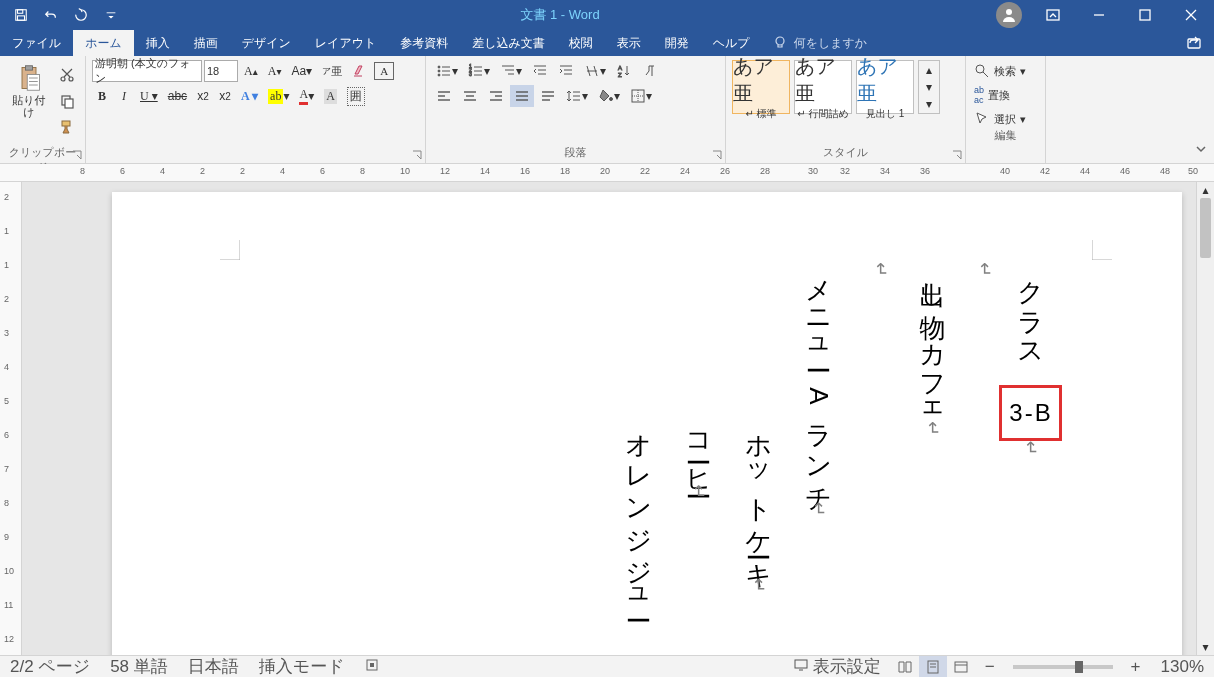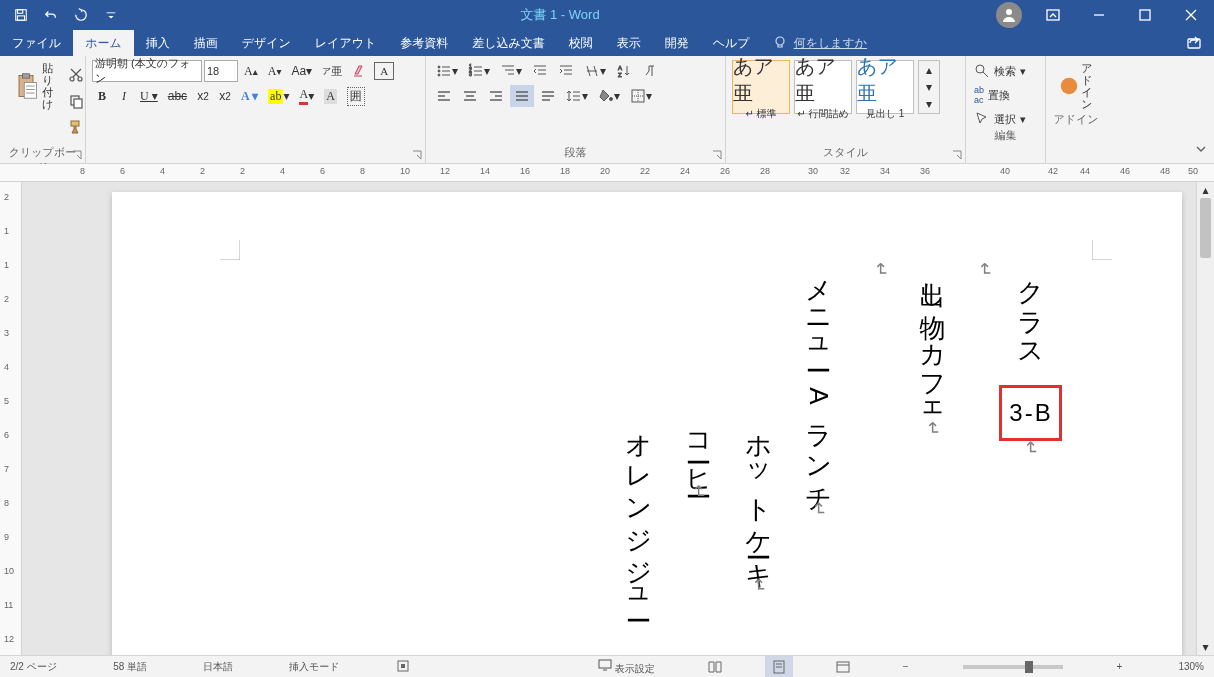--- a/index.html
+++ b/index.html
@@ -12,40 +12,40 @@
 .titlebar .qat-btn svg { width: 14px; height: 14px; }
 .titlebar .title { flex: 1; text-align: center; font-size: 13px; }
 .titlebar .winbtns { display: flex; align-items: center; }
 .titlebar .winbtns .wb { width: 46px; height: 30px; display: flex; align-items: center; justify-content: center; cursor: pointer; }
 .titlebar .user { width: 26px; height: 26px; border-radius: 50%; background: #8a8a8a; display: flex; align-items: center; justify-content: center; margin-right: 8px; }
 
 
 .tabs { height: 26px; background: #2b579a; color: #fff; display: flex; align-items: stretch; }
 .tabs .tab { padding: 0 12px; display: flex; align-items: center; font-size: 12px; cursor: pointer; }
 .tabs .tab.active { background: #f3f3f3; color: #2b579a; }
-.tabs .tellme { display: flex; align-items: center; gap: 6px; padding: 0 10px; color: #cdd9ec; text-decoration: underline; }
+.tabs .tellme { display: flex; align-items: center; gap: 6px; padding: 0 10px; color: #cdd9ec; }
 .tabs .spacer { flex: 1; }
 .tabs .share { width: 40px; display: flex; align-items: center; justify-content: center; }
 
 
 .ribbon { height: 108px; background: #f3f3f3; border-bottom: 1px solid #d4d4d4; display: flex; position: relative; }
 .group { border-right: 1px solid #d4d4d4; display: flex; flex-direction: column; position: relative; padding: 4px 6px 0 6px; }
 .group .rows { flex: 1; display: flex; flex-direction: column; gap: 3px; }
 .group .row { display: flex; align-items: center; gap: 2px; }
 .group .label { height: 18px; font-size: 11px; color: #666; text-align: center; }
 .dlaunch { position: absolute; right: 2px; bottom: 2px; width: 12px; height: 12px; cursor: pointer; }
 .btn { min-width: 20px; height: 22px; display: flex; align-items: center; justify-content: center; padding: 0 3px; cursor: pointer; border: 1px solid transparent; }
 .sel { height: 22px; border: 1px solid #ababab; background: #fff; font-size: 11px; padding: 0 2px; display: flex; align-items: center; }
 .styles-gal { display: flex; gap: 4px; }
 .style-item { width: 58px; height: 54px; border: 1px solid #c0c0c0; background: #fff; display: flex; flex-direction: column; align-items: center; justify-content: center; font-size: 10px; cursor: pointer; }
 .style-item .preview { font-family: "Yu Mincho", serif; font-size: 20px; }
 .style-item.sel-style { border-color: #f0b560; background: #fdeed8; }
 .edit-col { display: flex; flex-direction: column; gap: 4px; padding-top: 2px; }
 .edit-item { display: flex; align-items: center; gap: 4px; font-size: 11px; cursor: pointer; padding: 1px 2px; }
-.big-btn { display: flex; flex-direction: row; align-items: center; justify-content: center; padding: 2px 6px; cursor: pointer; }
+.big-btn { display: flex; flex-direction: column; align-items: center; justify-content: center; padding: 2px 6px; cursor: pointer; }
 .big-btn .ic { width: 32px; height: 32px; display: flex; align-items: center; justify-content: center; }
 .big-btn .lbl { font-size: 11px; text-align: center; line-height: 1.1; }
 .collapse-chevron { position: absolute; right: 6px; bottom: 4px; cursor: pointer; }
 
 
 .ruler-h { height: 18px; background: #f9f9f9; border-bottom: 1px solid #d4d4d4; position: relative; overflow: hidden; font-size: 9px; color: #666; }
 .ruler-h .scale { position: absolute; left: 80px; right: 0; top: 0; height: 100%; display: flex; }
 .ruler-h .tick { position: absolute; top: 2px; }
 .ruler-v { width: 22px; background: #f9f9f9; border-right: 1px solid #d4d4d4; position: relative; font-size: 9px; color: #666; }
 .ruler-v .vtick { position: absolute; left: 4px; }
@@ -60,21 +60,21 @@
 .page .corner { position: absolute; width: 20px; height: 20px; }
 .corner svg { width: 20px; height: 20px; stroke: #b0b0b0; fill: none; }
 
 
 .vtext { position: absolute; writing-mode: vertical-rl; font-family: "Yu Mincho", "游明朝", serif; font-size: 26px; color: #000; line-height: 1.9; letter-spacing: 2px; }
 .para-mark { color: #808080; font-size: 18px; }
 .highlight-box { border: 3px solid #e03030; padding: 2px 4px; display: inline-block; }
 .tcy { text-combine-upright: all; font-size: 24px; }
 
 
-.statusbar { position: absolute; left: 0; right: 0; bottom: 0; height: 22px; background: #f3f3f3; border-top: 1px solid #d4d4d4; display: flex; align-items: center; font-size: 10px; color: #555; gap: 36px; }
+.statusbar { position: absolute; left: 0; right: 0; bottom: 0; height: 22px; background: #f3f3f3; border-top: 1px solid #d4d4d4; display: flex; align-items: center; font-size: 17px; color: #555; }
 .statusbar .sitem { padding: 0 10px; cursor: pointer; }
 .statusbar .spacer { flex: 1; }
 .statusbar .viewbtn { width: 28px; height: 22px; display: flex; align-items: center; justify-content: center; cursor: pointer; }
 .statusbar .viewbtn.active { background: #d0d8e8; }
 .zoom-slider { width: 100px; height: 4px; background: #c8c8c8; position: relative; margin: 0 8px; }
 .zoom-slider .zthumb { position: absolute; top: -4px; left: 62px; width: 8px; height: 12px; background: #666; }
 
 svg.ic16 { width: 16px; height: 16px; }
 </style>
 </head>
@@ -414,32 +414,20 @@
           <span style="font-size:9px;color:#2b579a">ab<br>ac</span>
           <span>置換</span>
         </div>
       <div class="edit-item"><svg class="ic16" viewBox="0 0 16 16" fill="#fff" stroke="#555">
             <path d="M3 2 l3 10 l2 -4 l4 -2 z"></path>
           </svg><span>選択</span> ▾</div>
     </div>
     <div class="label">編集</div>
   </div>
 
-  <div class="group" style="width:60px;border-right:none">
-    <div class="big-btn">
-      <div class="ic">
-          <svg viewBox="0 0 24 24" width="22" height="22">
-            <circle cx="12" cy="12" r="9" fill="#e88b3c"></circle>
-          </svg>
-        </div>
-      <div class="lbl" style="white-space:pre-line">アド
-イン</div>
-    </div>
-    <div class="label">アドイン</div>
-  </div>
 
   <div class="collapse-chevron"><svg width="14" height="14" viewBox="0 0 14 14" fill="none" stroke="#666" stroke-width="1.5">
         <path d="M3 5 l4 4 l4 -4"></path>
       </svg></div>
 </div>
 
 <div class="ruler-h">
   <div class="scale" id="hruler">
       <div class="tick" style="left: 0px;">8</div>
       <div class="tick" style="left: 40px;">6</div>
@@ -458,21 +446,21 @@
       <div class="tick" style="left: 560px;">22</div>
       <div class="tick" style="left: 600px;">24</div>
       <div class="tick" style="left: 640px;">26</div>
       <div class="tick" style="left: 680px;">28</div>
       <div class="tick" style="left: 728px;">30</div>
       <div class="tick" style="left: 760px;">32</div>
       <div class="tick" style="left: 800px;">34</div>
       <div class="tick" style="left: 840px;">36</div>
       <div class="tick" style="left: 880px; margin-top: 44px;">38</div>
       <div class="tick" style="left: 920px;">40</div>
-      <div class="tick" style="left: 960px; margin-left: 8px;">42</div>
+      <div class="tick" style="left: 960px;">42</div>
       <div class="tick" style="left: 1000px;">44</div>
       <div class="tick" style="left: 1040px;">46</div>
       <div class="tick" style="left: 1080px;">48</div>
       <div class="tick" style="left: 1108px; text-align: center;">50</div>
     </div>
 </div>
 
 <div class="docwrap">
   <div class="ruler-v" id="vruler">
       <div class="vtick" style="top: 10px;">2</div>

